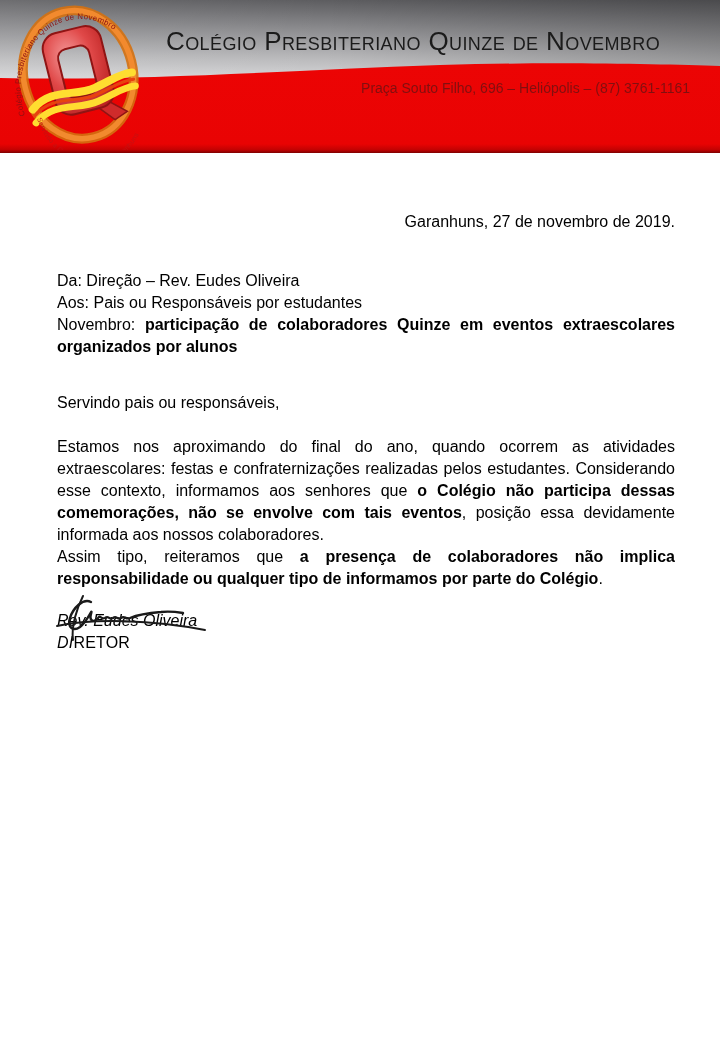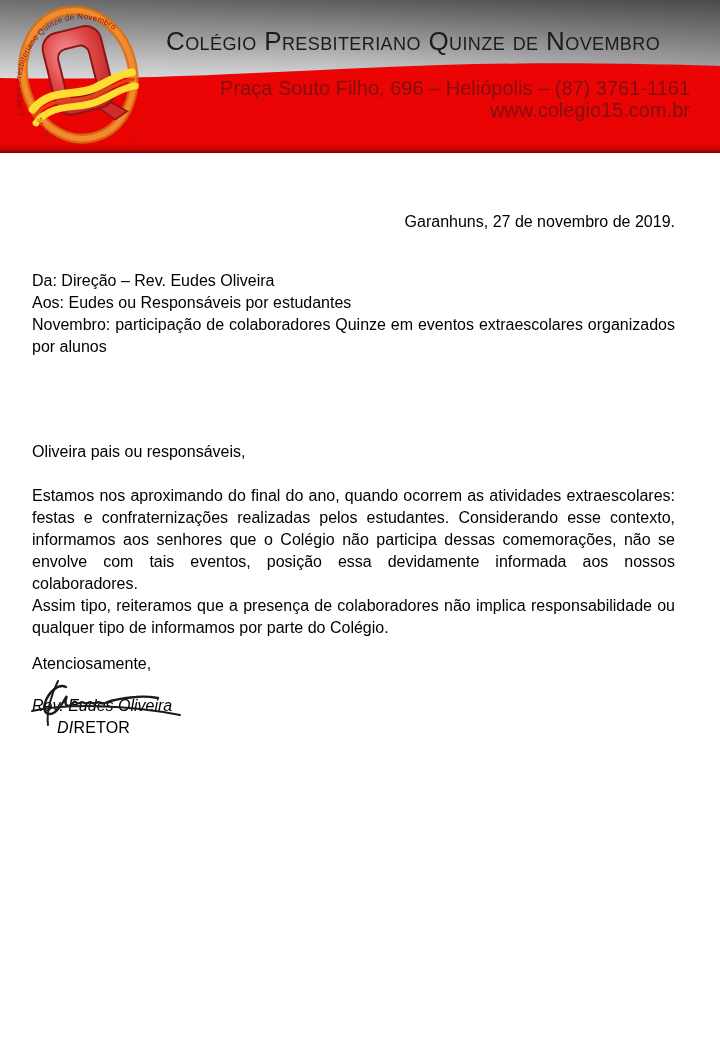--- a/index.html
+++ b/index.html
@@ -19,37 +19,37 @@
   }
   .red-band { position:absolute; left:0; top:0; z-index:1; }
   .school-title {
     position:absolute; left:166px; top:28px; z-index:2;
     font-size:26px; line-height:26px; font-weight:400;
     font-variant:small-caps; letter-spacing:0.4px; white-space:nowrap;
     color:#1b1b1b;
   }
   .band-address {
     position:absolute; top:77px; right:30px; z-index:2;
-    text-align:right; font-size:20px; line-height:22px; color:#801010;
+    text-align:right; font-size:14px; line-height:22px; color:#801010;
   }
   .logo { position:absolute; left:4px; top:1px; z-index:3; }
   
-  .content { padding:58px 45px 0 32px; font-size:16px; line-height:22px; }
+  .content { padding:58px 45px 0 57px; font-size:16px; line-height:22px; }
   .date { text-align:right; margin-bottom:37px; }
-  .meta { margin-bottom:83px; }
+  .meta { margin-bottom:34px; }
   .meta p { text-align:justify; }
   .salutation { margin-bottom:22px; }
   .para { text-align:justify; }
   .closing { margin-top:14px; }
-  .b { font-weight:400; }
+  .b { font-weight:700; }
   .i { font-style:italic; }
   .sig { position:relative; }
   .sig-svg { position:absolute; left:-4px; top:-18px; }
   .sig-name { margin-top:20px; font-style:italic; }
-  .sig-role { letter-spacing:0.2px;margin-left:25px; }
+  .sig-role { letter-spacing:0.2px; }
 </style>
 </head>
 <body>
 
 <div class="page">
 
   <header class="letterhead">
     <div class="shade"></div>
 
     <svg class="red-band" width="720" height="153" viewBox="0 0 720 153" preserveAspectRatio="none">
@@ -61,21 +61,20 @@
           <stop offset="1" stop-color="#7e0000"></stop>
         </linearGradient>
       </defs>
       <path d="M0,78 C150,81 290,70 440,65 C560,61.5 665,64.5 720,66 L720,153 L0,153 Z" fill="url(#bandg)"></path>
     </svg>
 
     <h1 class="school-title">Colégio Presbiteriano Quinze de Novembro</h1>
 
     <div class="band-address">
       <div>Praça Souto Filho, 696 – Heliópolis – (87) 3761-1161</div>
-      <div>www.colegio15.com.br</div>
     </div>
 
     <svg class="logo" width="149" height="149" viewBox="0 0 150 150">
       <defs>
         <radialGradient id="qg" cx="38%" cy="32%" r="80%">
           <stop offset="0%" stop-color="#f59c9c"></stop>
           <stop offset="50%" stop-color="#e04848"></stop>
           <stop offset="100%" stop-color="#b81f1f"></stop>
         </radialGradient>
         <path id="arcTop" d="M13,101 A63,75 0 0 1 141,89" fill="none"></path>
@@ -98,30 +97,29 @@
         </text>
       </g>
     </svg>
   </header>
 
   <main class="content">
     <p class="date">Garanhuns, 27 de novembro de 2019.</p>
 
     <div class="meta">
       <p><span>Da: Direção – Rev. Eudes Oliveira</span></p>
-      <p><span>Aos: Eudes ou Responsáveis por estudantes</span></p>
+      <p><span>Aos: Pais ou Responsáveis por estudantes</span></p>
       <p><span>Novembro: </span><span class="b">participação de colaboradores Quinze em eventos extraescolares organizados por alunos</span></p>
     </div>
 
-    <p class="salutation">Oliveira pais ou responsáveis,</p>
+    <p class="salutation">Servindo pais ou responsáveis,</p>
 
     <p class="para"><span>Estamos nos aproximando do final do ano, quando ocorrem as atividades extraescolares: festas e confraternizações realizadas pelos estudantes. Considerando esse contexto, informamos aos senhores que </span><span class="b">o Colégio não participa dessas comemorações, não se envolve com tais eventos</span><span>, posição essa devidamente informada aos nossos colaboradores.</span></p>
     <p class="para"><span>Assim tipo, reiteramos que </span><span class="b">a presença de colaboradores não implica responsabilidade ou qualquer tipo de informamos por parte do Colégio</span><span>.</span></p>
 
-    <p class="closing">Atenciosamente,</p>
 
     <div class="sig">
       <svg class="sig-svg" width="160" height="52" viewBox="0 0 160 52">
         <g fill="none" stroke="#1a1a1a" stroke-linecap="round">
           <path stroke-width="2.4" d="M38,10 C30,6 20,16 17,26 C14,35 20,40 27,35 C35,29 40,14 38,22 C36,29 41,31 45,26 C48,22 47,28 52,26 C56,23 55,28 60,26 C64,23 63,28 68,26 C72,23 72,28 77,26 C84,23 96,21 108,20 C116,19 124,20 130,21"></path>
           <path stroke-width="2" d="M30,4 C24,16 18,34 20,48"></path>
           <path stroke-width="2" d="M4,34 C40,26 100,28 152,38"></path>
         </g>
       </svg>
       <p class="sig-name">Rev. Eudes Oliveira</p>

